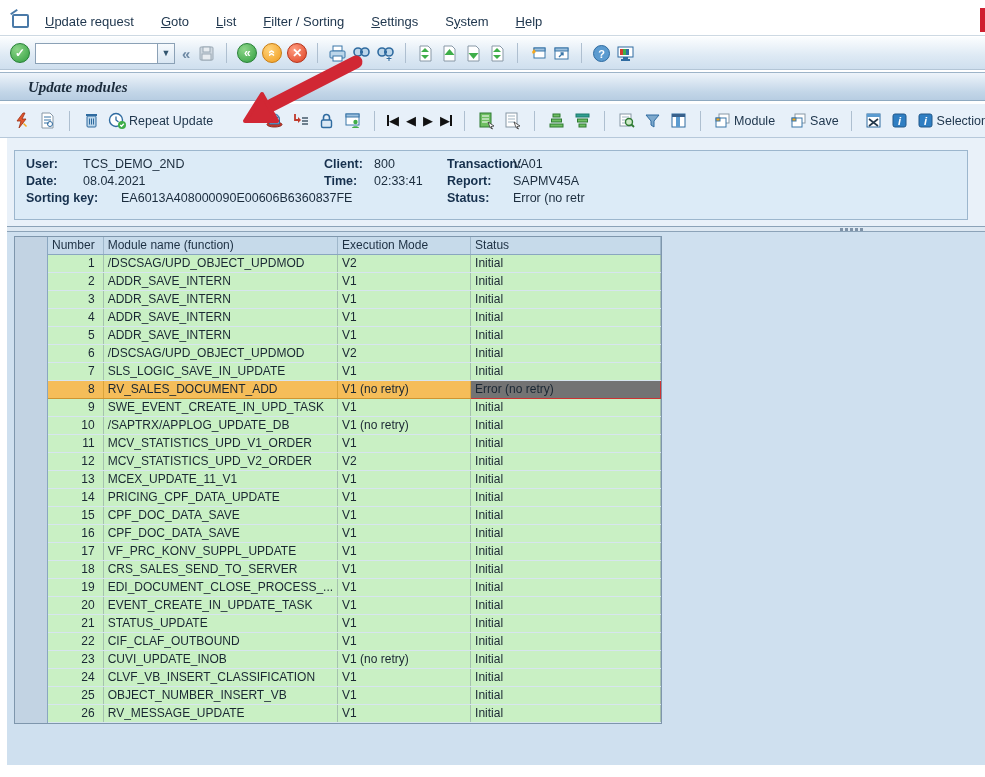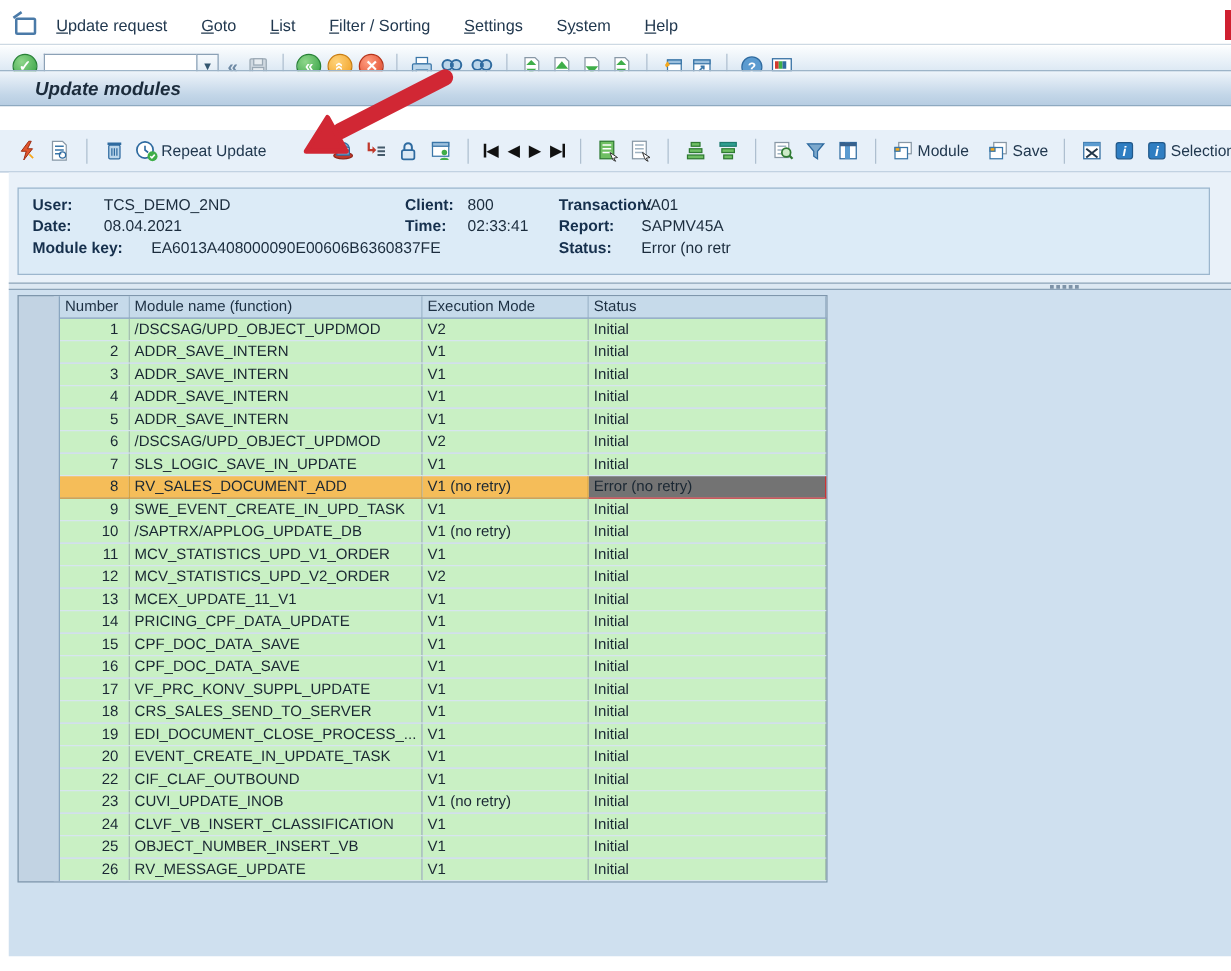--- a/index.html
+++ b/index.html
@@ -28,23 +28,23 @@
   .cbtn.red { background:radial-gradient(circle at 35% 30%,#ff9d80,#dd4123); border:1px solid #b5331a; }
   .rot90 { transform:rotate(90deg); display:inline-block; }
   .cmdwrap { display:flex; align-items:center; flex:none; }
   .cmdfield { width:122px; height:21px; border:1px solid #8ba1b6; border-right:none; background:#fff; font-size:12px; padding:0 4px; }
   .cmddrop { width:18px; height:21px; border:1px solid #8ba1b6; background:linear-gradient(#f6fafd,#d9e6f2);
              color:#33566f; font-size:9px; display:flex; align-items:center; justify-content:center; }
   .chev { color:#6d89a4; font-size:15px; font-weight:bold; padding:0 2px; }
   .ic { width:19px; height:19px; flex:none; display:inline-block; }
 
   
-  .titlebar { position:absolute; left:0; top:56px; right:0; height:29px;
+  .titlebar { position:absolute; left:0; top:72px; right:0; height:29px;
               background:linear-gradient(#eef4fa,#c3d6e8 70%,#b7cde2);
-              border-top:1px solid #9db4c8; border-bottom:1px solid #8ea9c0; }
+              border-top:1px solid #9db4c8; border-bottom:1px solid #8ea9c0;font-family:Liberation Serif, serif; }
   .titletext { position:absolute; left:28px; top:6px; font-size:15px; font-weight:bold; font-style:italic; color:#1b2b3b; }
 
   
   .apptoolbar { position:absolute; left:0; top:104px; right:0; height:34px; background:#e7f0f9;
                 border-bottom:1px solid #b6c8da; display:flex; align-items:center; padding-left:12px; gap:7px; }
   .applabel { font-size:12.5px; color:#21384f; margin-left:2px; white-space:nowrap; }
   .appbtn { display:flex; align-items:center; flex:none; }
   .navtri { font-size:13px; color:#111; line-height:1; display:flex; align-items:center; }
   .navbar { width:2px; height:11px; background:#111; display:inline-block; }
   .gap40 { width:38px; flex:none; }
@@ -298,21 +298,21 @@
       <span class="applabel">Selections</span>
     </span>
   </div>
 
   <div class="upper-pane">
     <div class="info-panel">
       <span class="ip iplab" style="left:11px;top:6px">User:</span>
       <span class="ip" style="left:68px;top:6px">TCS_DEMO_2ND</span>
       <span class="ip iplab" style="left:11px;top:23px">Date:</span>
       <span class="ip" style="left:68px;top:23px">08.04.2021</span>
-      <span class="ip iplab" style="left:11px;top:40px">Module key:</span>
+      <span class="ip iplab" style="left:11px;top:40px">Sorting key:</span>
       <span class="ip" style="left:106px;top:40px">EA6013A408000090E00606B6360837FE</span>
       <span class="ip iplab" style="left:309px;top:6px">Client:</span>
       <span class="ip" style="left:359px;top:6px">800</span>
       <span class="ip iplab" style="left:309px;top:23px">Time:</span>
       <span class="ip" style="left:359px;top:23px">02:33:41</span>
       <span class="ip iplab" style="left:432px;top:6px">Transaction:</span>
       <span class="ip" style="left:498px;top:6px">VA01</span>
       <span class="ip iplab" style="left:432px;top:23px">Report:</span>
       <span class="ip" style="left:498px;top:23px">SAPMV45A</span>
       <span class="ip iplab" style="left:432px;top:40px">Status:</span>
@@ -463,20 +463,26 @@
               <td>V1</td>
               <td class="status-cell">Initial</td>
             </tr>
             <tr>
               <td class="num">20</td>
               <td>EVENT_CREATE_IN_UPDATE_TASK</td>
               <td>V1</td>
               <td class="status-cell">Initial</td>
             </tr>
             <tr>
+              <td class="num">21</td>
+              <td>STATUS_UPDATE</td>
+              <td>V1</td>
+              <td class="status-cell">Initial</td>
+            </tr>
+            <tr>
               <td class="num">22</td>
               <td>CIF_CLAF_OUTBOUND</td>
               <td>V1</td>
               <td class="status-cell">Initial</td>
             </tr>
             <tr>
               <td class="num">23</td>
               <td>CUVI_UPDATE_INOB</td>
               <td>V1 (no retry)</td>
               <td class="status-cell">Initial</td>

